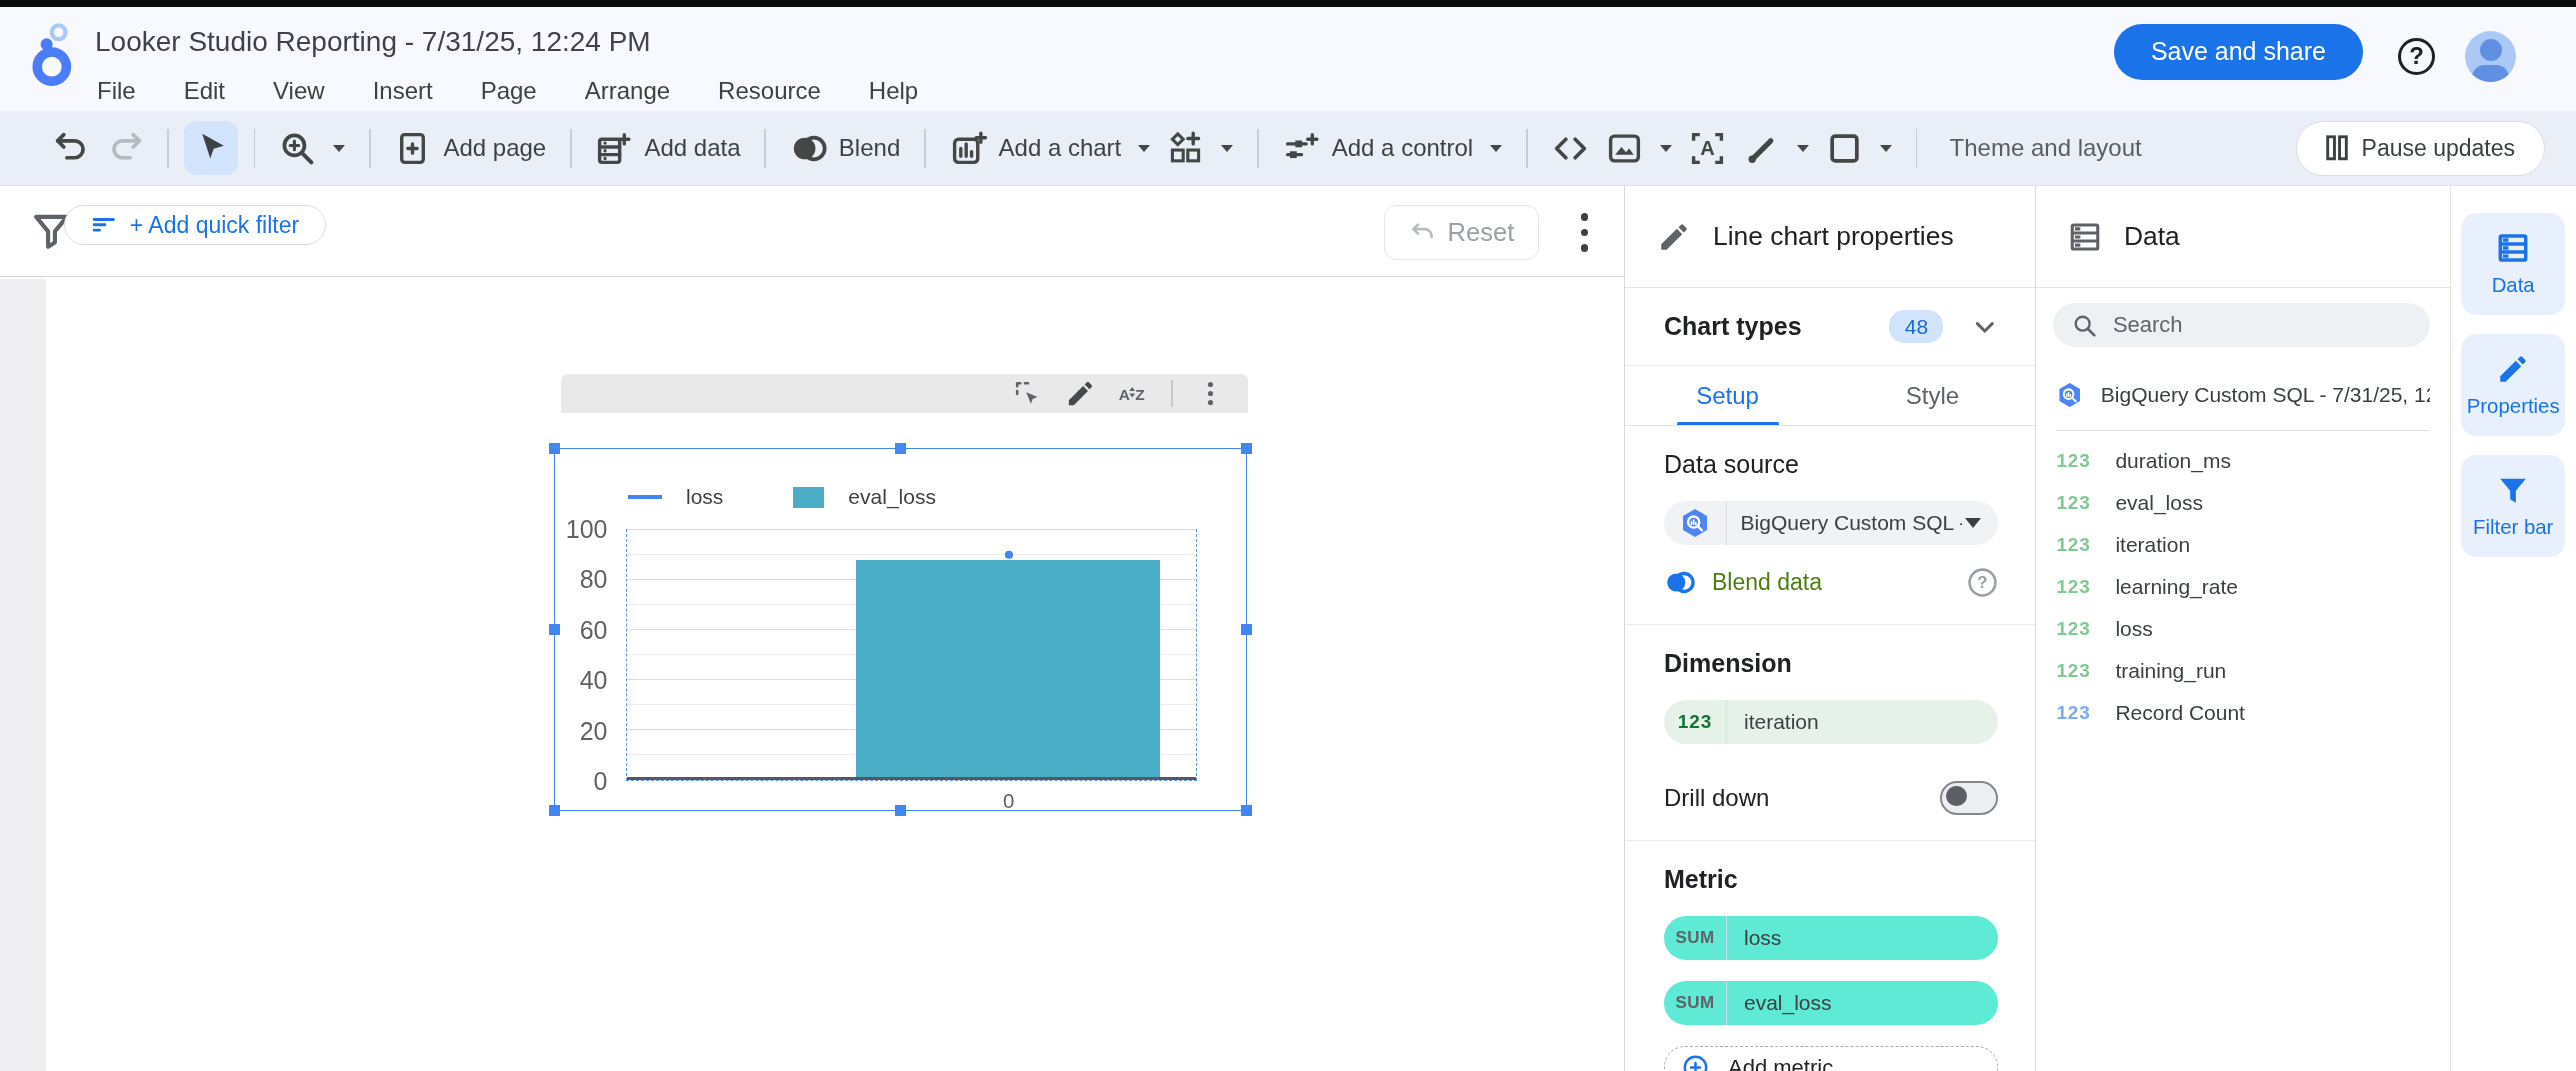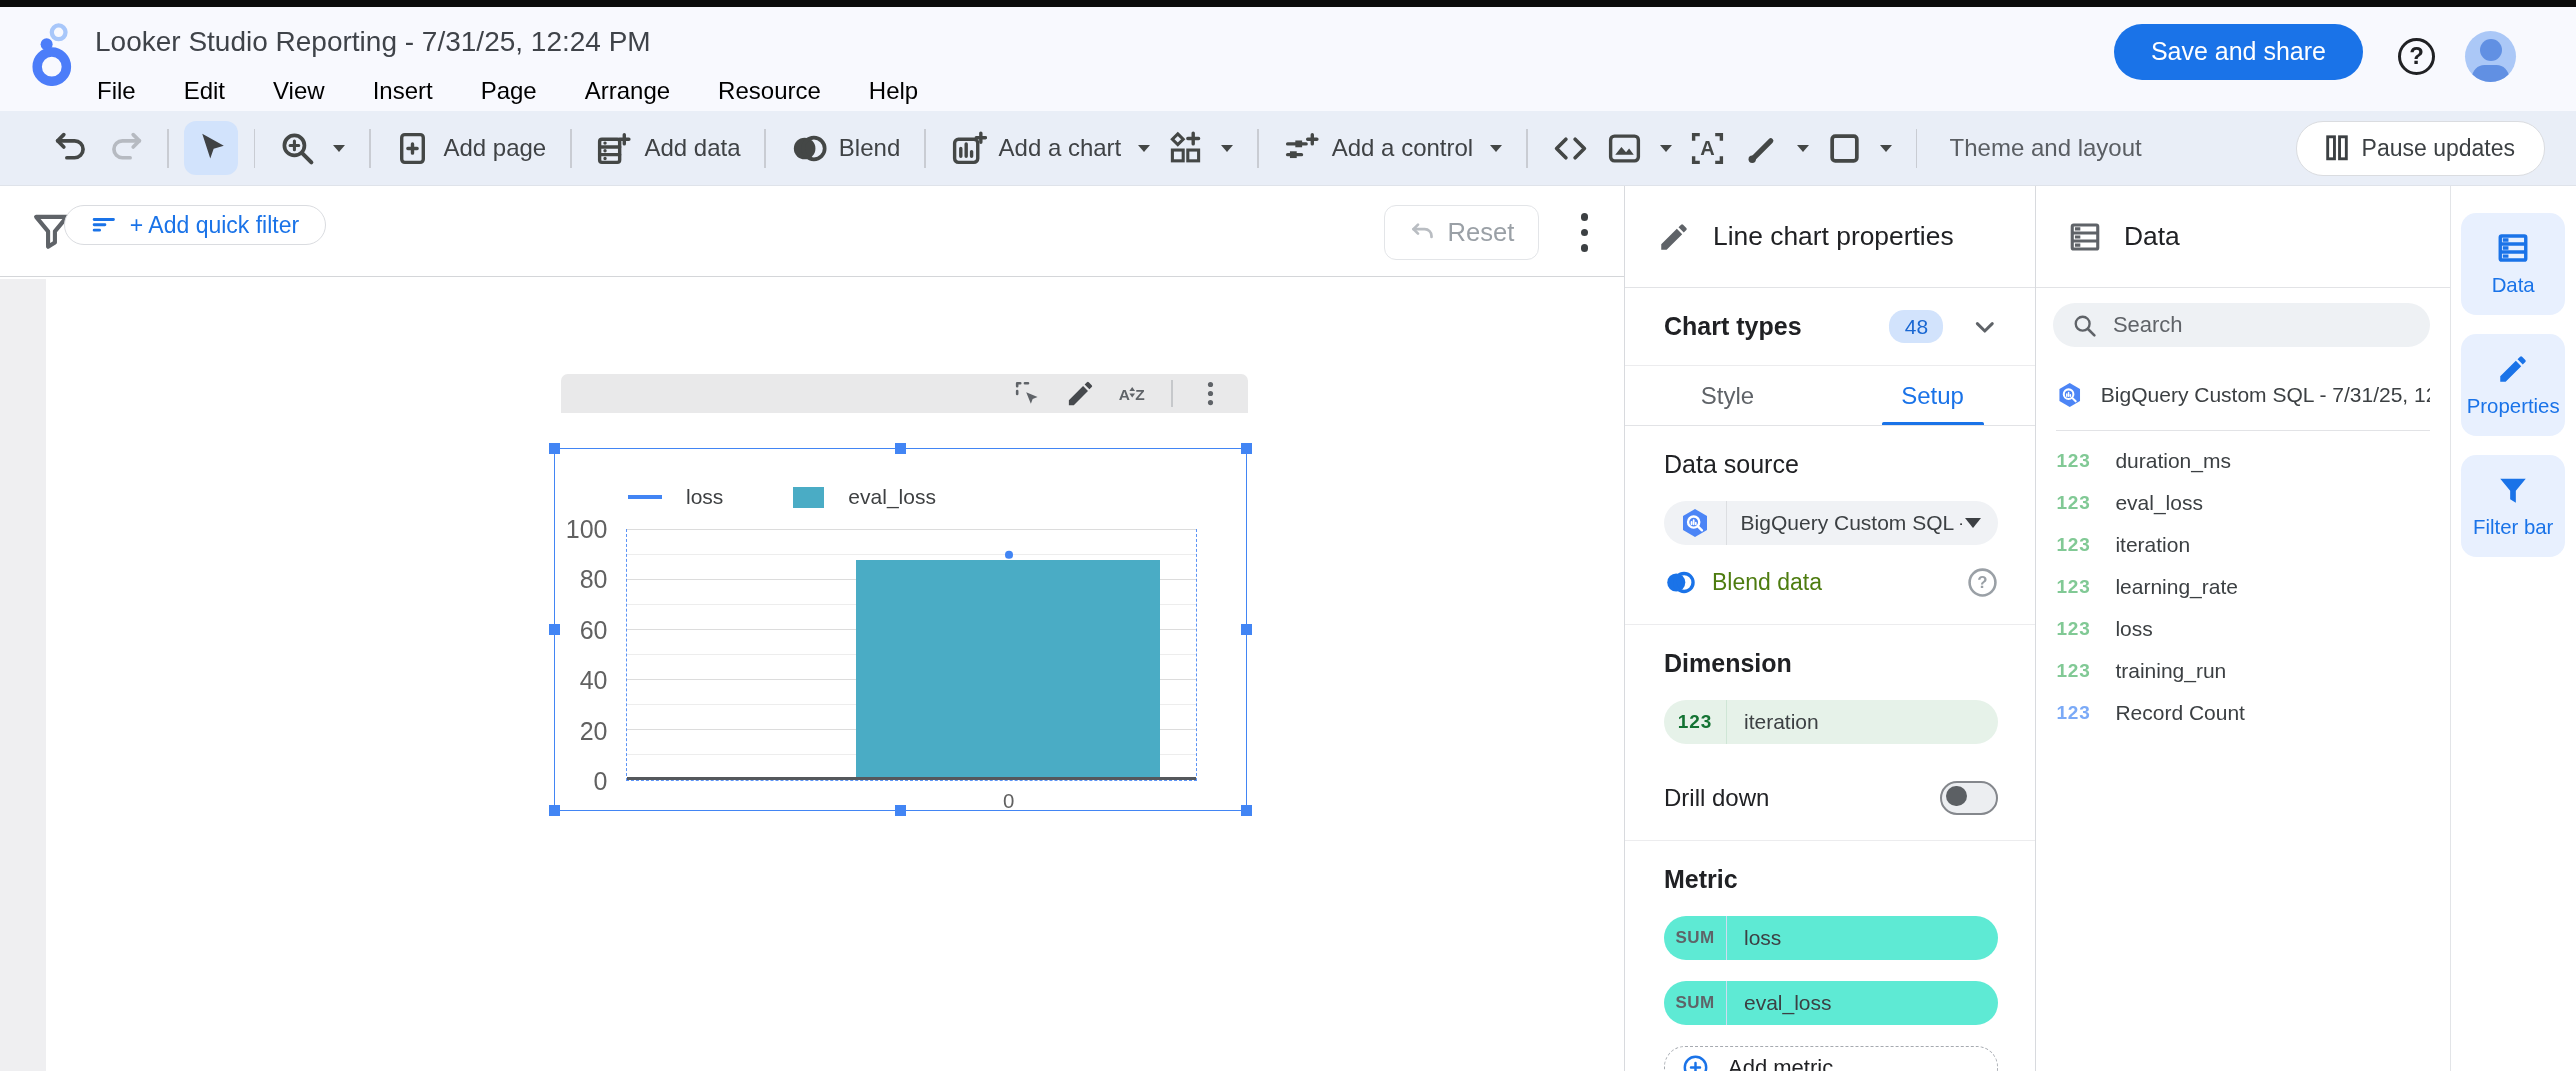--- a/index.html
+++ b/index.html
@@ -8,21 +8,21 @@
   #app { position:relative; width:2576px; height:1072px; background:#fff; }
 
   
   .os-strip { position:absolute; left:0; top:0; width:2576px; height:6.8px; background:#0c0c0c; }
 
   
   .header { position:absolute; left:0; top:6.8px; width:2576px; height:104px; background:#f8f9fe; }
   .logo { position:absolute; left:25.6px; top:15.3px; width:55px; height:63px; }
   .doc-title { position:absolute; left:95px; top:19px; font-size:28px; color:#3f4349; white-space:nowrap; }
   .menubar { position:absolute; left:97px; top:70px; display:flex; gap:48px; }
-  .menubar .menu-item { font-size:24px; color:#000000; cursor:default; }
+  .menubar .menu-item { font-size:24px; color:#404040; cursor:default; }
   .save-btn { position:absolute; right:213px; top:17px; height:56px; padding:0 37px;
     background:#1a73e8; color:#fff; font-size:25px; border:none; border-radius:28px;
     display:flex; align-items:center; }
   .help-circle { position:absolute; right:141px; top:31px; width:37px; height:37px; border:3.4px solid #202124;
     border-radius:50%; display:flex; align-items:center; justify-content:center;
     font-size:24px; font-weight:bold; color:#202124; background:transparent; }
   .avatar { position:absolute; right:60px; top:24px; width:51px; height:51px; border-radius:50%;
     background:#abc8f7; overflow:hidden; }
   .avatar .head { position:absolute; left:14.5px; top:8.5px; width:22px; height:22px; border-radius:50%; background:#6190e3; }
   .avatar .body { position:absolute; left:6.8px; top:34px; width:37px; height:25.6px; border-radius:13.6px; background:#6190e3; }
@@ -442,22 +442,22 @@
 
     <div class="charttypes-row">
       <span class="ct-label">Chart types</span>
       <span class="count-badge">48</span>
       <svg class="chev" viewBox="0 0 24 24">
         <path d="M5 9l7 7 7-7" fill="none" stroke="#5f6368" stroke-width="2.8" stroke-linecap="round" stroke-linejoin="round"></path>
       </svg>
     </div>
 
     <div class="tabs">
+      <div class="tab active">Setup</div>
       <div class="tab inactive">Style</div>
-      <div class="tab active">Setup</div>
     </div>
 
     <div class="section">
       <div class="sec-title medium">Data source</div>
       <div class="pill-chip src-pill">
         <div class="seg">
           <svg width="32" height="32" viewBox="0 0 24 24">
             <path d="M12 1.5 21 6.8v10.4L12 22.5 3 17.2V6.8z" fill="#4c85f6"></path>
             <circle cx="11" cy="11.3" r="4.2" fill="none" stroke="#fff" stroke-width="1.8"></circle>
             <path d="M14.2 14.5l3 3" stroke="#fff" stroke-width="1.8" stroke-linecap="round"></path>

